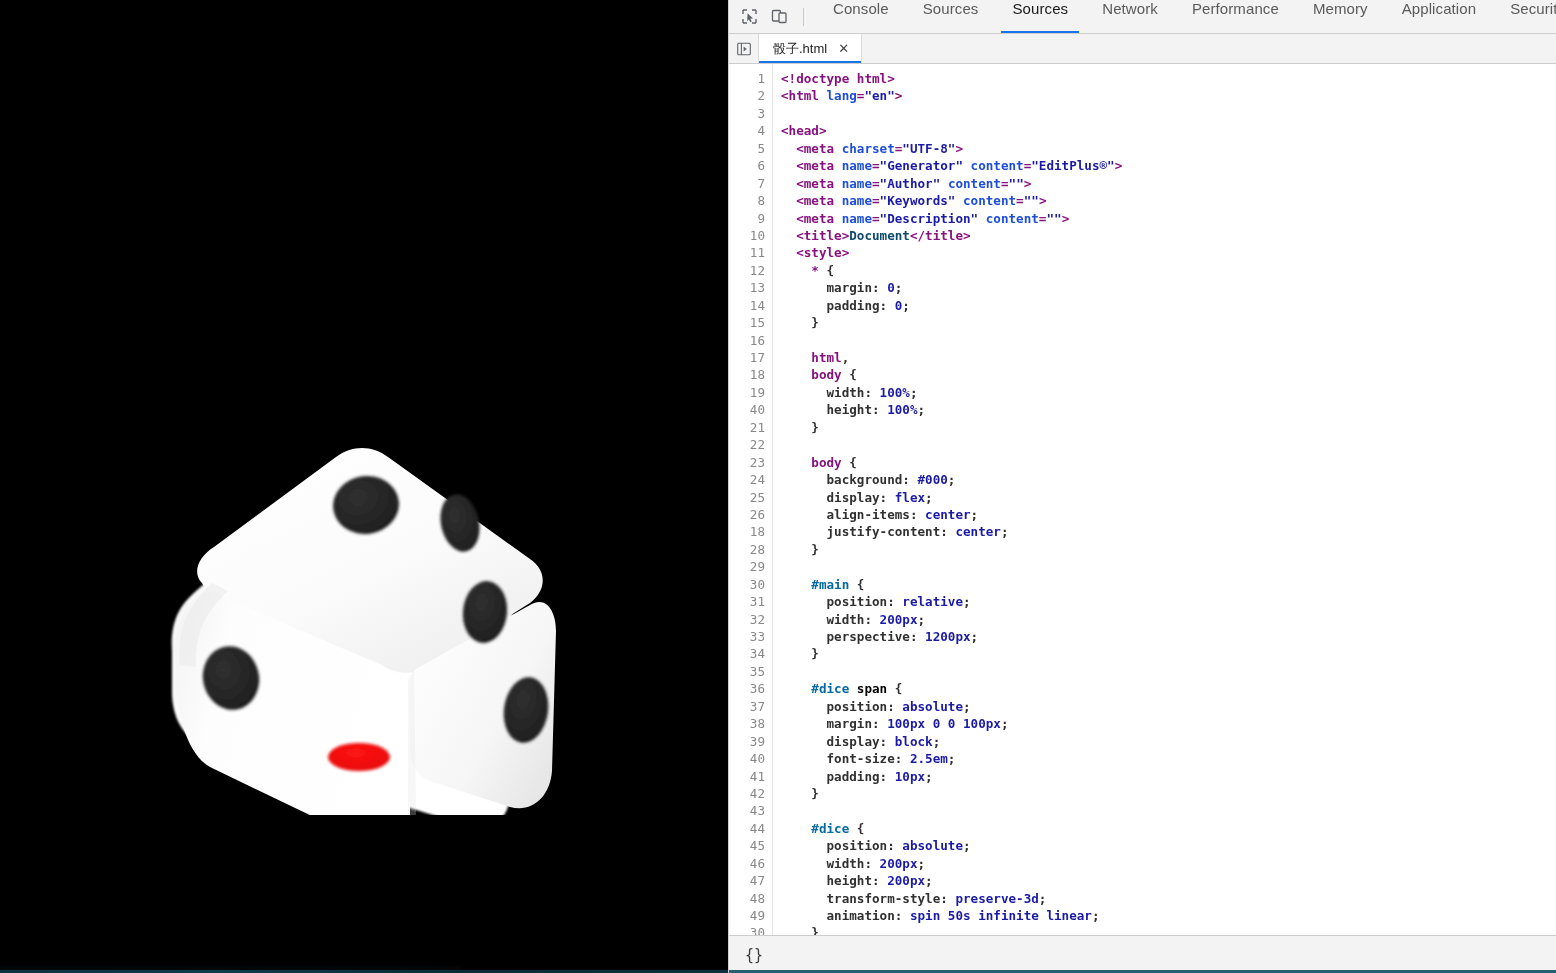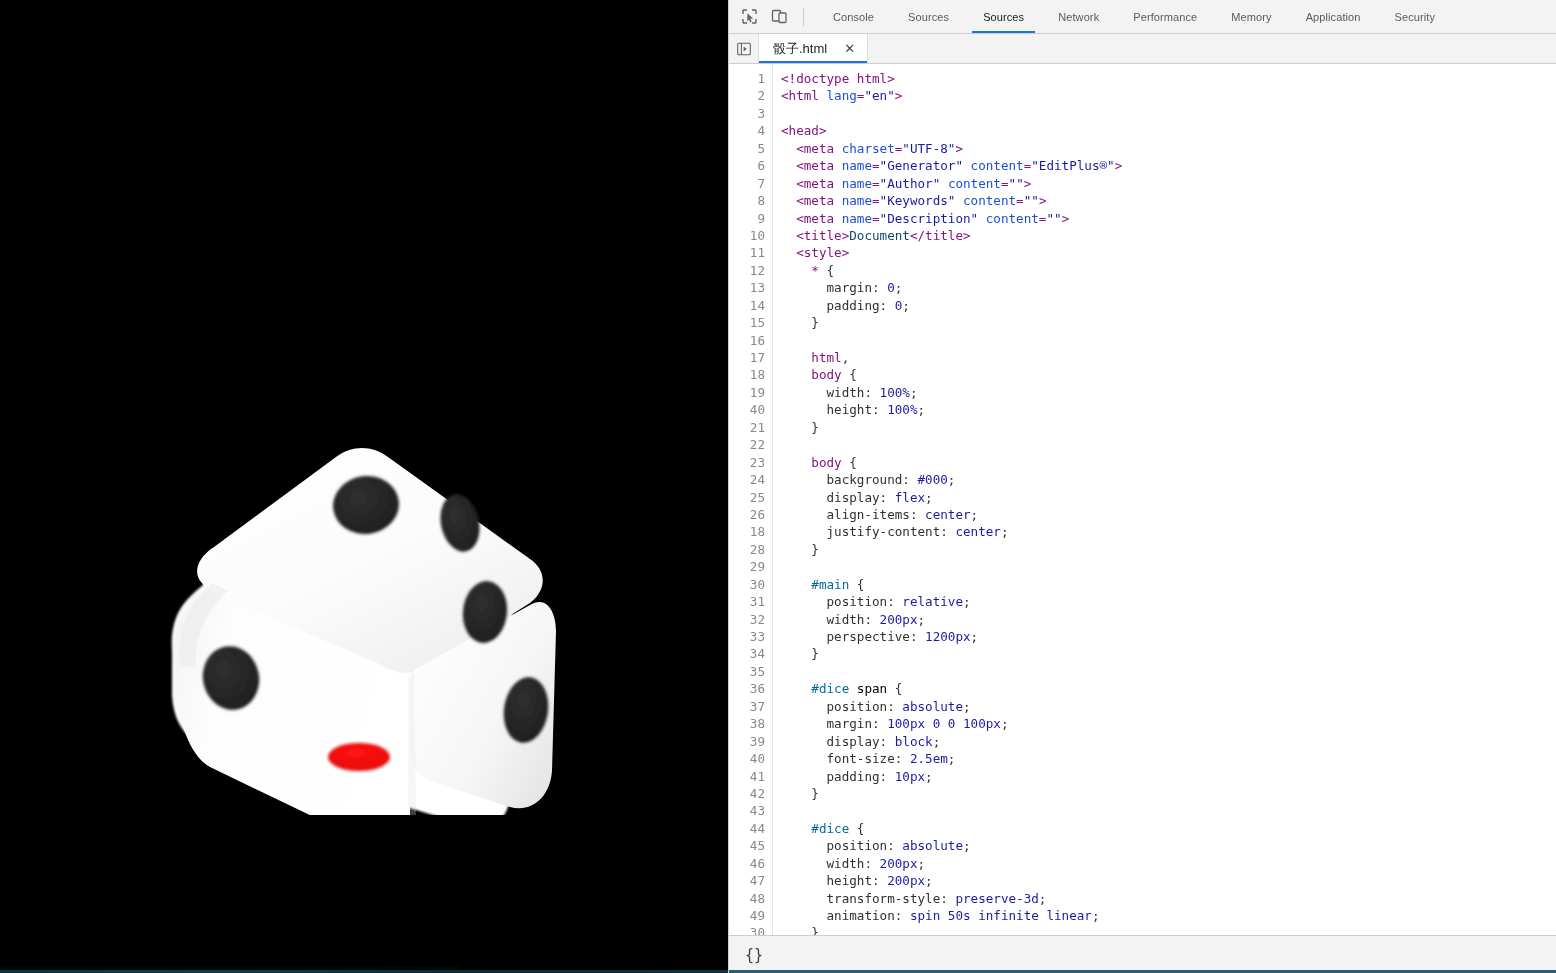--- a/index.html
+++ b/index.html
@@ -69,23 +69,23 @@
     display:flex; align-items:center; justify-content:center;
     cursor:pointer;
   }
   .tool-sep {
     width:1px; height:18px; background:#c9c9c9; align-self:center; margin:0 8px 0 4px;
   }
   #main-tabs {
     display:flex; align-items:stretch; flex:1; overflow:hidden;
   }
   .main-tab {
-    display:flex; align-items:center;
-    padding:1px 17px;
-    font-size:11px;
+    display:flex; align-items:flex-end;
+    padding:16px 17px;
+    font-size:15px;
     color:#5a5a5a;
     white-space:nowrap;
     cursor:pointer;
     position:relative;
     letter-spacing:.1px;
   }
   .main-tab.active { color:#1a1a1a; }
   .main-tab.active::after {
     content:""; position:absolute; left:6px; right:6px; bottom:0; height:2px;
     background:#1a73e8;
@@ -97,21 +97,21 @@
     display:flex; align-items:stretch;
     background:#f3f3f3;
     border-bottom:1px solid #cdcdcd;
   }
   #nav-toggle {
     width:30px; display:flex; align-items:center; justify-content:center;
     cursor:pointer;
     border-right:1px solid #dcdcdc;
   }
   .file-tab {
-    display:flex; align-items:center; gap:17px;
+    display:flex; align-items:center; gap:11px;
     padding:0 12px 0 14px;
     font-size:13px; color:#222;
     background:#ffffff;
     border-right:1px solid #dcdcdc;
     position:relative;
     cursor:pointer;
   }
   .file-tab::after {
     content:""; position:absolute; left:0; right:0; bottom:0; height:2px; background:#1a73e8;
   }
@@ -140,20 +140,21 @@
     border-right:1px solid #e6e6e6;
     user-select:none;
   }
   #gutter div { padding-right:7px; height:17.45px; }
   #code {
     flex:1;
     padding:6px 0 0 8px;
     white-space:pre;
     overflow:hidden;
     color:#303030;
+    font-weight:bold;
   }
   #code div { height:17.45px; }
 
   
   .tag   { color:#881280; }
   .attr  { color:#1d4ed8; }
   .val   { color:#1a1aa6; }
   .txt   { color:#0c4a6e; }
   .sel   { color:#881280; }
   .selid { color:#0369a1; }

